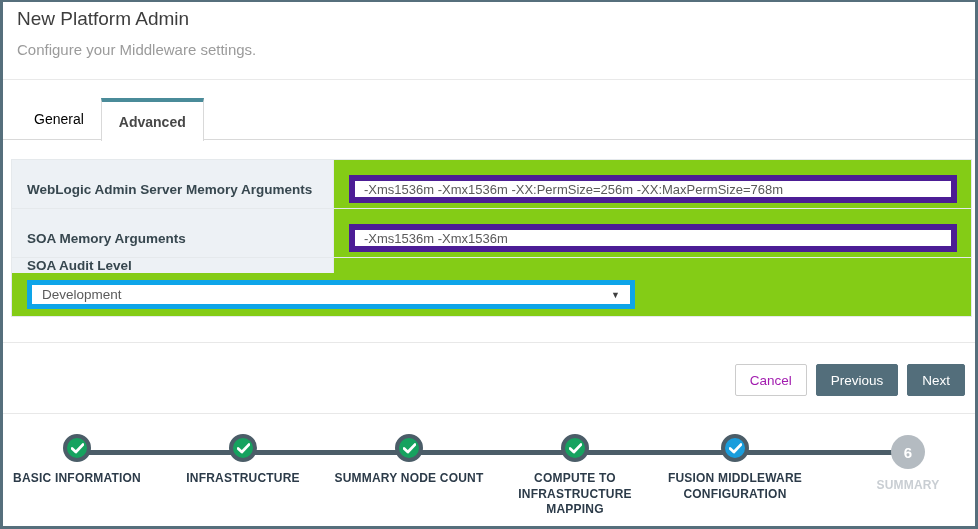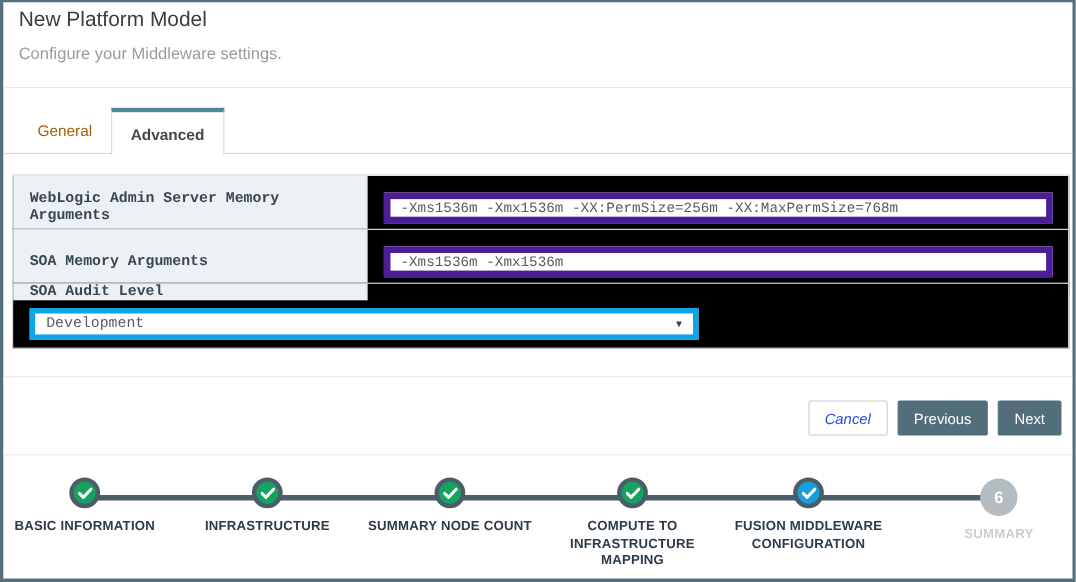--- a/index.html
+++ b/index.html
@@ -14,31 +14,31 @@
   
   .page-title { position:absolute; left:14px; top:6px; font-size:19px; color:#3d3d3d; }
   .page-subtitle { position:absolute; left:14px; top:39px; font-size:15px; color:#9b9b9b; }
   .header-divider { position:absolute; left:0; right:0; top:77px; height:1px; background:#e9e9e9; }
 
   
   .tabs-underline { position:absolute; left:0; right:0; top:137px; height:1px; background:#d9d9d9; z-index:1; }
   .tabs { position:absolute; left:14px; top:96px; display:flex; z-index:2; }
   .tab {
     height:42px; padding:0 17px; display:flex; align-items:center;
-    font-size:14px; color:#a16207; cursor:pointer; background:transparent;
+    font-size:14px; color:#000000; cursor:pointer; background:transparent;
   }
   .tab.active {
     height:43px; background:#fff; font-weight:bold; color:#474747;
     border:1px solid #d9d9d9; border-top:4px solid #4a8b99; border-bottom:none;
   }
 
   
   .form-row {
     position:absolute; left:8px; width:961px; height:60px;
-    border:1px solid #e5e9ec; background:#000000; display:flex;font-family:Liberation Mono, monospace;
+    border:1px solid #e5e9ec; background:#84cc16; display:flex;
   }
   .form-row.r0 { top:157px; }
   .form-row.r1 { top:206px; }
   .form-row.r2 { top:255px;flex-direction:column; }
   .form-label {
     width:322px; background:#edf1f5; display:flex; align-items:center;
     padding-left:15px; font-weight:bold; font-size:13.5px; color:#37474f;
     border-right:1px solid #e5e9ec;
   }
   .form-control { flex:1; display:flex; align-items:center; padding-left:15px; }
@@ -56,21 +56,21 @@
   
   .sep-buttons { position:absolute; left:0; right:0; top:340px; height:1px; background:#e8e8e8; }
   .sep-stepper { position:absolute; left:0; right:0; top:411px; height:1px; background:#e8e8e8; }
 
   
   .button-bar { position:absolute; right:10px; top:362px; display:flex; gap:9px; }
   .btn {
     height:32px; padding:0 14px; font-size:13.5px; font-family:inherit;
     border-radius:2px; cursor:pointer;
   }
-  .btn-light { background:#fff; border:1px solid #cccccc; color:#1d4ed8;font-style:italic; }
+  .btn-light { background:#fff; border:1px solid #cccccc; color:#a21caf; }
   .btn-dark { background:#536e7b; border:1px solid #536e7b; color:#fff; }
 
   
   .stepper { position:absolute; left:0; top:411px; width:972px; height:112px; }
   .step-track { position:absolute; left:72px; width:833px; top:37px; height:5px; background:#4b5d68; }
   .step { position:absolute; top:21px; width:160px; text-align:center; }
   .step.s0 { left:-6px; }
   .step.s1 { left:160px; }
   .step.s2 { left:326px; }
   .step.s3 { left:492px; }
@@ -90,21 +90,21 @@
     margin-top:9px; font-weight:bold; font-size:12px; color:#2c3b49;
     line-height:1.3; letter-spacing:0.2px;
   }
   .step[data-state="upcoming"] .step-label { color:#c9ced3; }
 </style>
 </head>
 <body>
 
 <div class="window">
 
-  <div class="page-title">New Platform Model</div>
+  <div class="page-title">New Platform Admin</div>
   <div class="page-subtitle">Configure your Middleware settings.</div>
   <div class="header-divider"></div>
 
   <div class="tabs-underline"></div>
   <div class="tabs">
     <div class="tab">General</div>
     <div class="tab active">Advanced</div>
   </div>
 
   <div class="form-row r0">

